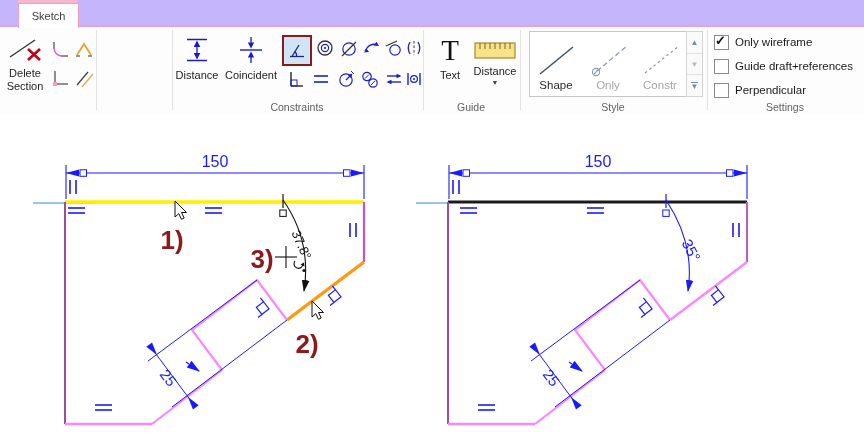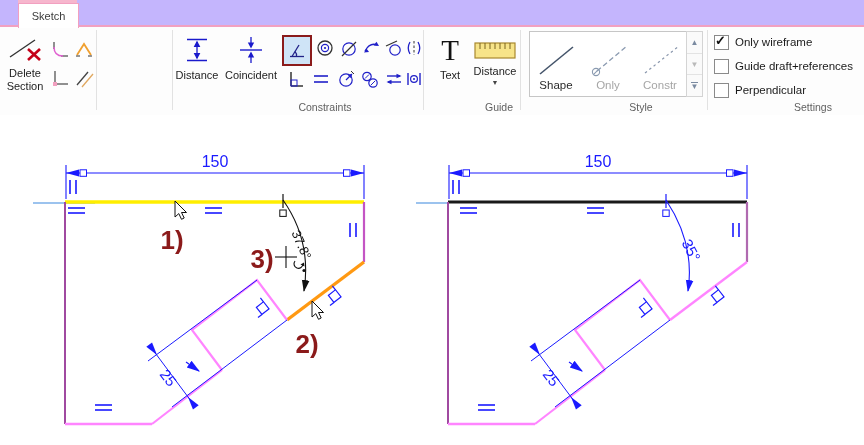--- a/index.html
+++ b/index.html
@@ -11,21 +11,21 @@
   .tab-topstrip{position:absolute;left:18px;top:0;width:59px;height:3px;background:#f6b6cd;}
   .tabline{position:absolute;left:0;top:25px;width:864px;height:2px;background:#f2a0c0;}
   .tab{position:absolute;left:18px;top:3px;width:59px;height:24px;background:#fff;
        border:1px solid #f2a0c0;border-bottom:none;z-index:2;
        display:flex;align-items:center;justify-content:center;
        font-size:11px;color:#3c3c3c;}
 
   
   .ribbon{position:absolute;left:0;top:27px;width:864px;height:89px;background:#fdfdfd;border-bottom:1px solid #c9c9c9;}
   .sep{position:absolute;top:3px;height:80px;width:1px;background:#e2e2e2;}
-  .grouplabel{position:absolute;top:74px;transform:translateX(-50%);font-size:10.5px;color:#5f5f5f;white-space:nowrap;margin-left:28px;}
+  .grouplabel{position:absolute;top:74px;transform:translateX(-50%);font-size:10.5px;color:#5f5f5f;white-space:nowrap;}
   .btn-big{position:absolute;top:3px;display:flex;flex-direction:column;align-items:center;padding-top:6px;border-radius:2px;}
   .btn-big .lbl{font-size:11px;color:#1d1d1d;text-align:center;line-height:13px;margin-top:5px;white-space:pre-line;}
   .btn-small{position:absolute;width:21px;height:21px;display:flex;align-items:center;justify-content:center;}
   .hlbox{position:absolute;left:282px;top:8px;width:26px;height:27px;border:2px solid #8b1b1b;background:#cfe4f7;
          display:flex;align-items:center;justify-content:center;}
   .cicon{position:absolute;width:20px;height:20px;display:flex;align-items:center;justify-content:center;}
   .ticon{font-family:"Liberation Serif",serif;font-size:29px;line-height:28px;color:#111;}
   .caret{font-size:7px;color:#444;line-height:6px;margin-top:2px;}
 
   

